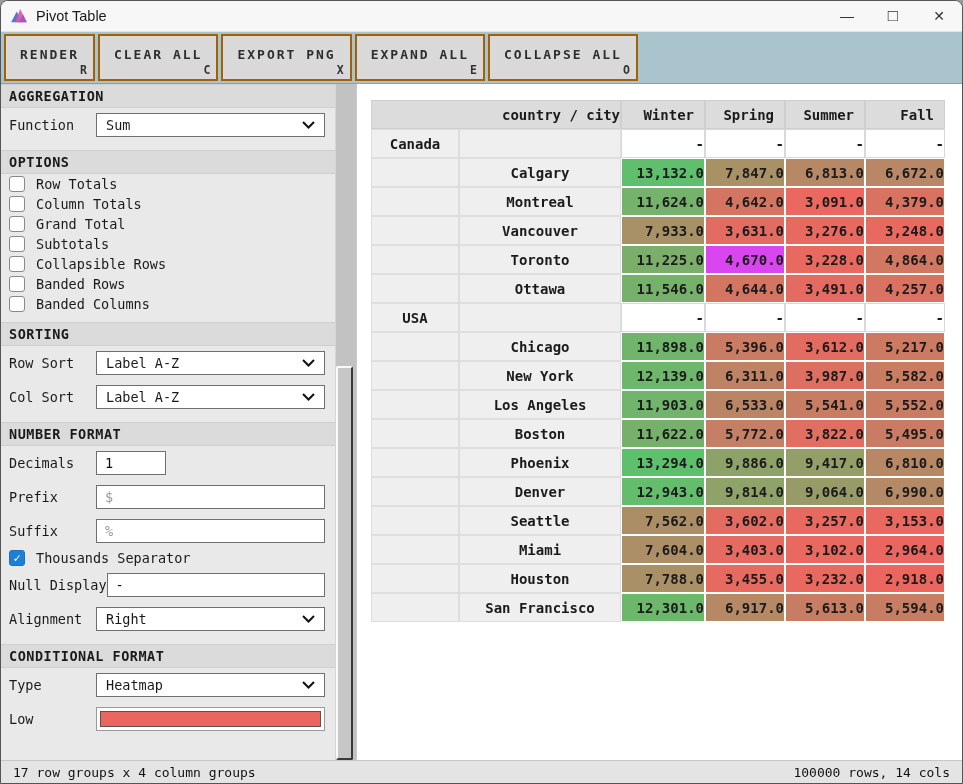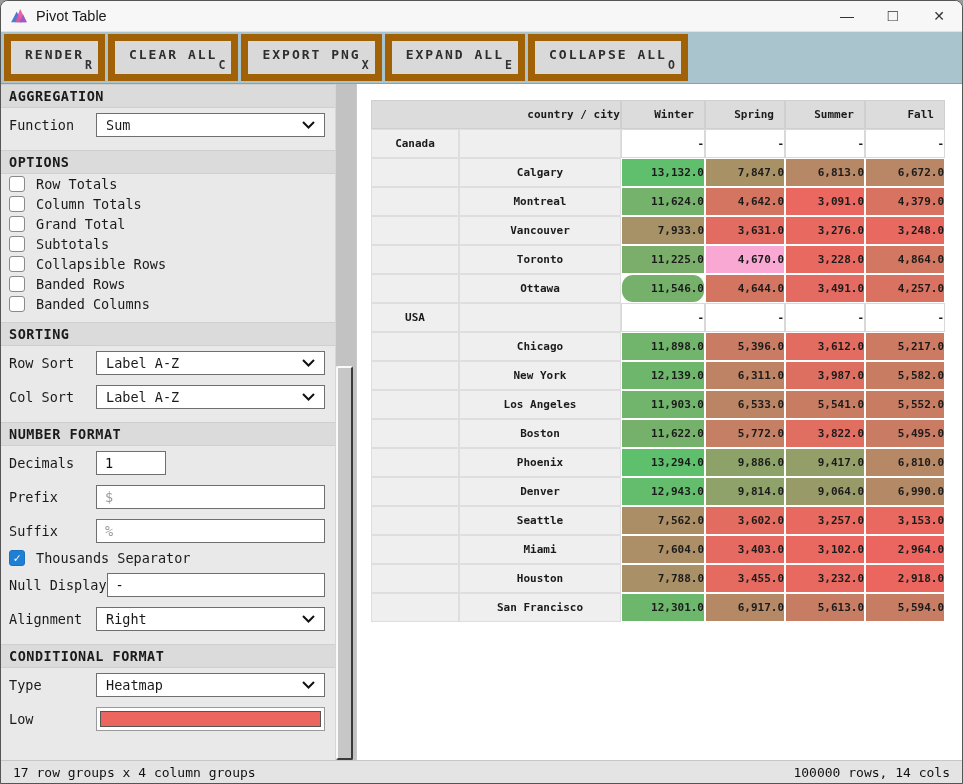--- a/index.html
+++ b/index.html
@@ -13,21 +13,21 @@
   
   .titlebar{flex:0 0 30px;background:#f7f7f7;display:flex;align-items:center;border-bottom:1px solid #e3e3e3;}
   .app-icon{width:18px;height:18px;margin-left:9px;flex:0 0 auto;}
   .title-text{font-family:"Liberation Sans",sans-serif;font-size:14.5px;color:#1a1a1a;margin-left:8px;}
   .win-controls{margin-left:auto;display:flex;height:100%;}
   .win-btn{width:46px;height:100%;display:flex;align-items:center;justify-content:center;
     font-family:"Liberation Sans",sans-serif;font-size:14px;color:#333;cursor:default;}
   .win-btn.max{font-size:17px;}
   
   .toolbar{flex:0 0 52px;background:#a9c4cd;display:flex;align-items:stretch;border-bottom:1px solid #9b9b9b;box-sizing:border-box;}
-  .tb-btn{position:relative;margin:2px 0 2px 3px;background:#d9d9d9;border:7px solid #a16207;
+  .tb-btn{position:relative;margin:2px 0 2px 3px;background:#d9d9d9;border:2px solid #a16207;
     display:flex;align-items:center;justify-content:center;padding:0 14px 6px 14px;
     font-size:13px;font-weight:bold;letter-spacing:2px;color:#2e2e2e;}
   .tb-btn .shortcut{position:absolute;right:6px;bottom:2px;font-size:11.5px;letter-spacing:0;color:#333;}
   
   .app-body{flex:1;display:flex;min-height:0;}
   
   .sidebar{width:334px;flex:0 0 334px;background:#e9e9e9;overflow:hidden;font-size:13.5px;color:#1a1a1a;}
   .sb-header{background:#dbdbdb;border-top:1px solid #cfcfcf;border-bottom:1px solid #cfcfcf;
     padding:3px 8px;font-weight:bold;letter-spacing:.5px;margin-top:8px;}
   .sb-header:first-child{margin-top:0;}
@@ -47,21 +47,21 @@
   .swatchbox{flex:1;height:24px;box-sizing:border-box;background:#fff;border:1px solid #9a9a9a;
     padding:3px;display:flex;}
   .swatch{flex:1;border:1px solid #555;}
   
   .scroll-strip{flex:0 0 20px;background:#c2c2c2;position:relative;border-left:1px solid #d6d6d6;}
   .scroll-thumb{position:absolute;left:0;right:3px;top:282px;height:394px;background:#c7c7c7;
     box-sizing:border-box;border-top:2px solid #fafafa;border-left:2px solid #fafafa;
     border-right:2px solid #3a3a3a;border-bottom:2px solid #3a3a3a;border-radius:2px;}
   
   .main{flex:1;background:#fff;border-left:1px solid #c9c9c9;padding:15px 0 0 13px;overflow:hidden;}
-  .pivot{border-collapse:separate;border-spacing:2px;font-size:11px;font-weight:bold;color:#1b1b1b;}
+  .pivot{border-collapse:separate;border-spacing:2px;font-size:14px;font-weight:bold;color:#1b1b1b;}
   .pivot th,.pivot td{height:27px;box-sizing:border-box;white-space:nowrap;padding:0;}
   .head{background:#dcdcdc;text-align:right;padding:0 10px 0 0;box-shadow:0 0 0 1px #cfcfcf;}
   .head.season{padding:0 10px;}
   .lbl{background:#efefef;box-shadow:0 0 0 1px #dedede;text-align:center;}
   .valcell{text-align:right;padding:0 10px;}
   .nullcell{background:#fff;box-shadow:0 0 0 1px #d9d9d9;text-align:right;padding:0 10px;}
   
   .statusbar{flex:0 0 22px;background:#e4e4e4;border-top:1px solid #c7c7c7;display:flex;
     align-items:center;justify-content:space-between;padding:0 12px;font-size:13px;color:#111;}
 </style>
@@ -277,28 +277,28 @@
               <td class="lbl">Vancouver</td>
               <td class="valcell" style="background: rgb(167, 145, 102);">7,933.0</td>
               <td class="valcell" style="background: rgb(226, 108, 97);">3,631.0</td>
               <td class="valcell" style="background: rgb(231, 105, 96);">3,276.0</td>
               <td class="valcell" style="background: rgb(231, 105, 96);">3,248.0</td>
             </tr>
             <tr>
               <td class="lbl"></td>
               <td class="lbl">Toronto</td>
               <td class="valcell" style="background: rgb(122, 174, 106);">11,225.0</td>
-              <td class="valcell" style="background: #f9a8d4;">4,670.0</td>
+              <td class="valcell" style="background: #d946ef;">4,670.0</td>
               <td class="valcell" style="background: rgb(232, 105, 96);">3,228.0</td>
               <td class="valcell" style="background: rgb(209, 119, 98);">4,864.0</td>
             </tr>
             <tr>
               <td class="lbl"></td>
               <td class="lbl">Ottawa</td>
-              <td class="valcell" style="background: rgb(118, 177, 107); border-radius: 11px;">11,546.0</td>
+              <td class="valcell" style="background: rgb(118, 177, 107);">11,546.0</td>
               <td class="valcell" style="background: rgb(212, 117, 98);">4,644.0</td>
               <td class="valcell" style="background: rgb(228, 107, 97);">3,491.0</td>
               <td class="valcell" style="background: rgb(218, 114, 98);">4,257.0</td>
             </tr>
             <tr>
               <td class="lbl">USA</td>
               <td class="lbl"></td>
               <td class="nullcell">-</td>
               <td class="nullcell">-</td>
               <td class="nullcell">-</td>

